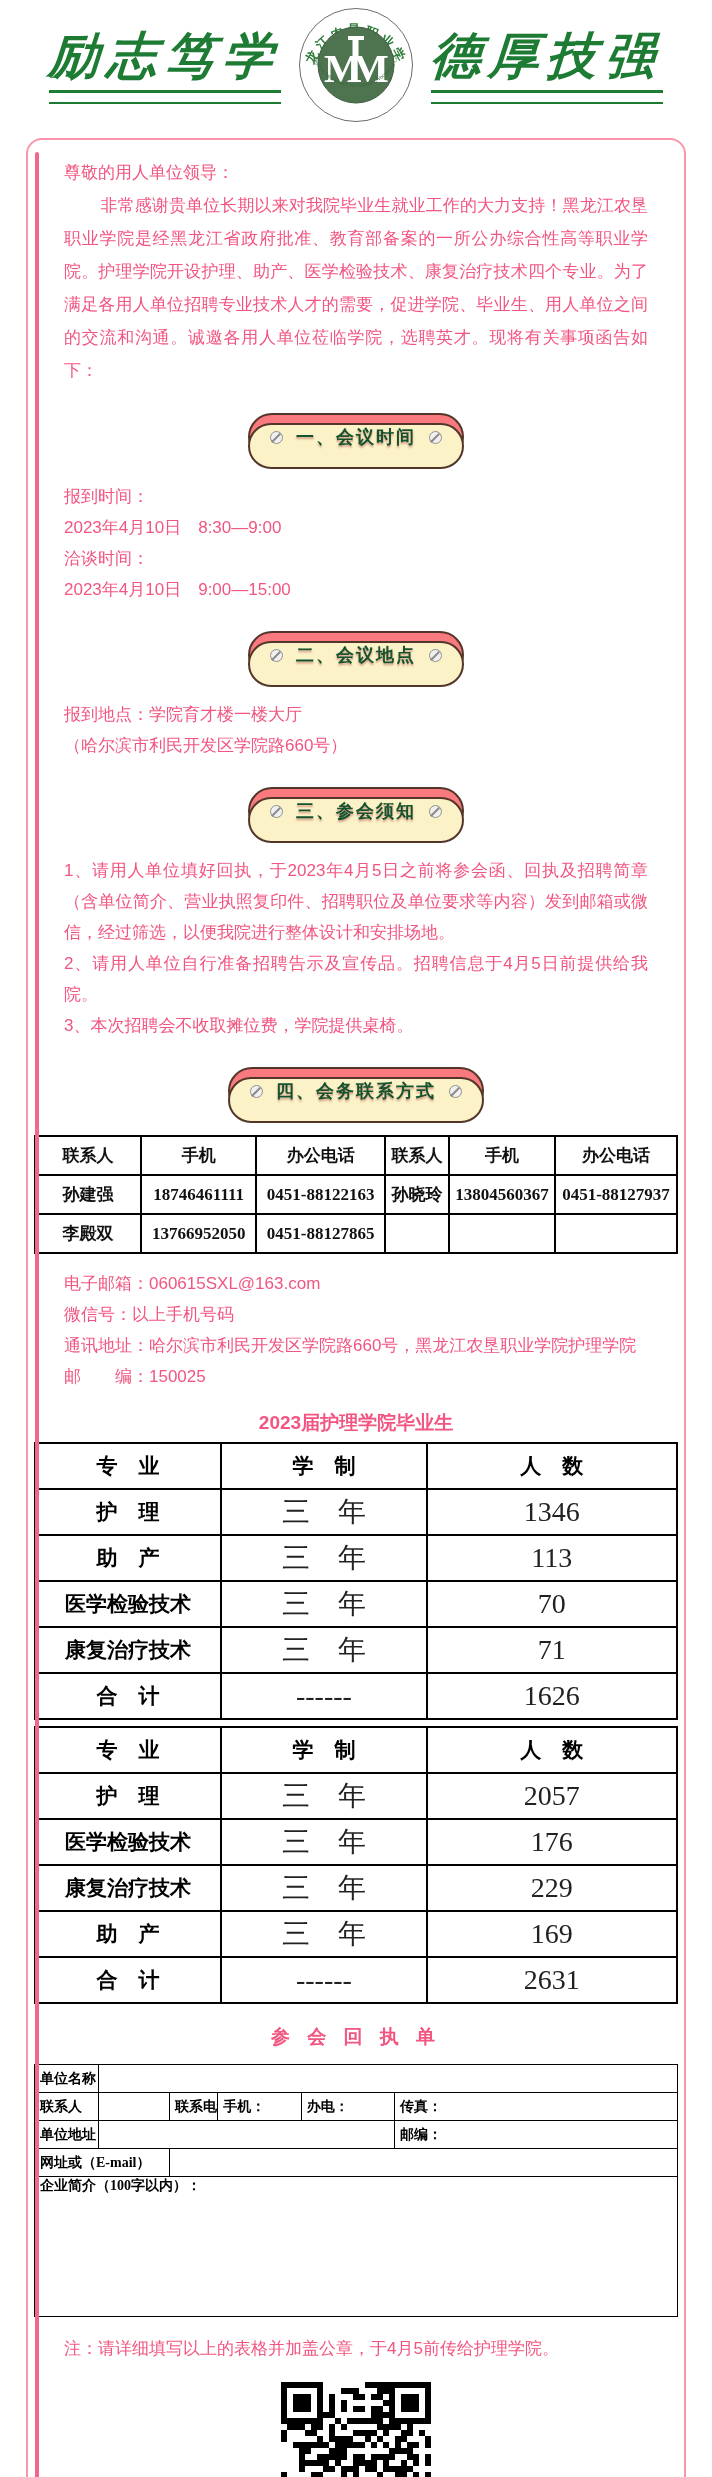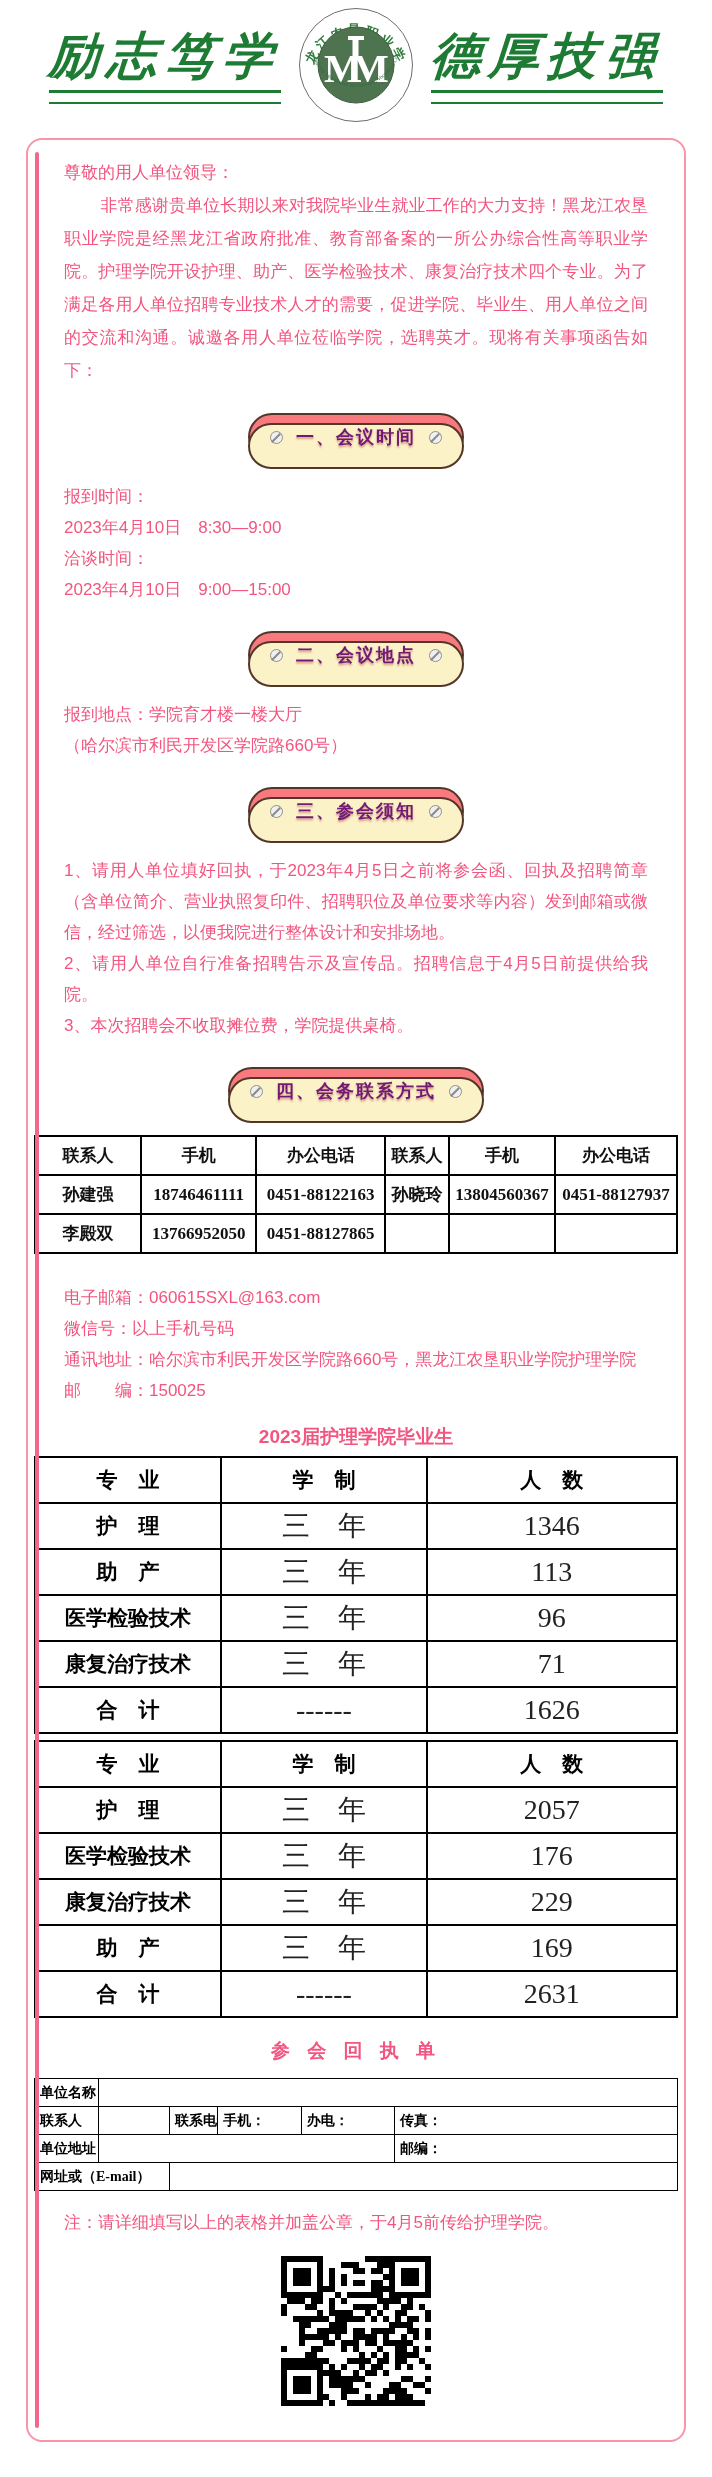--- a/index.html
+++ b/index.html
@@ -44,21 +44,21 @@
   }
   .pink{color:#F2557F;}
   .intro p{margin:0;font-size:17px;line-height:33px;}
   .intro .body-par{text-indent:2.15em;text-align:justify;}
   .sec-lines p{margin:0;font-size:17px;line-height:31px;text-align:justify;}
   
   .pill-row{text-align:center;margin:26px 0 20px;}
   .pill{
     position:relative;z-index:0;
     display:inline-flex;align-items:center;gap:13px;
-    background:#F87A7E;color:#701a75;
+    background:#F87A7E;color:#14532d;
     border:2px solid #533629;border-radius:999px;
     padding:10px 20px;
     font-size:18px;font-weight:bold;letter-spacing:2px;
     text-shadow:0 2px 2px rgba(170,60,60,.45);
   }
   .pill::before{
     content:"";position:absolute;z-index:-1;
     left:-2px;right:-2px;top:8px;bottom:-10px;
     background:#FBF2C8;border:2px solid #533629;border-radius:999px;
   }
@@ -84,21 +84,21 @@
     margin:18px 0 6px;text-align:center;
     font-size:19px;font-weight:bold;color:#F2557F;
   }
   .grad-table td{
     border:2px solid #000;
     font-family:"Liberation Serif",serif;
     font-size:28px;color:#222;text-align:center;height:42px;
     overflow:hidden;white-space:nowrap;
   }
   .grad-table .hdr td,.grad-table td.spec{font-weight:bold;font-size:21px;color:#000;}
-  .details{margin-top:28px;}
+  .details{margin-top:14px;}
   .details p{margin:0;font-size:17px;line-height:31px;}
   .form-title{
     margin:20px 0 14px;text-align:center;
     font-size:19px;font-weight:bold;color:#F2557F;letter-spacing:6px;
   }
   .form-table td{
     border:1.5px solid #000;
     font-family:"Liberation Serif",serif;font-weight:bold;
     font-size:14px;color:#000;text-align:left;
     height:28px;padding:0 5px;box-sizing:border-box;
@@ -262,21 +262,21 @@
       <td>1346</td>
     </tr>
     <tr>
       <td class="spec">助　产</td>
       <td>三　年</td>
       <td>113</td>
     </tr>
     <tr>
       <td class="spec">医学检验技术</td>
       <td>三　年</td>
-      <td>96</td>
+      <td>70</td>
     </tr>
     <tr>
       <td class="spec">康复治疗技术</td>
       <td>三　年</td>
       <td>71</td>
     </tr>
     <tr>
       <td class="spec">合　计</td>
       <td>------</td>
       <td>1626</td>
@@ -348,20 +348,23 @@
       <td>传真：</td>
     </tr>
     <tr>
       <td>单位地址</td>
       <td colspan="4"></td>
       <td>邮编：</td>
     </tr>
     <tr>
       <td colspan="2">网址或（E-mail）</td>
       <td colspan="4"></td>
+    </tr>
+    <tr>
+      <td colspan="6" class="big">企业简介（100字以内）：</td>
     </tr>
   </tbody>
     </table>
 
   <p class="note-line pink">注：请详细填写以上的表格并加盖公章，于4月5前传给护理学院。</p>
 
   <div class="qr-block">
     <div class="qr-code" id="qr"><svg width="150" height="150" viewBox="0 0 150 150" xmlns="http://www.w3.org/2000/svg">
           <rect width="150" height="150" fill="#fff"></rect>
           <rect x="84" y="0" width="6" height="6" fill="#000"></rect>

